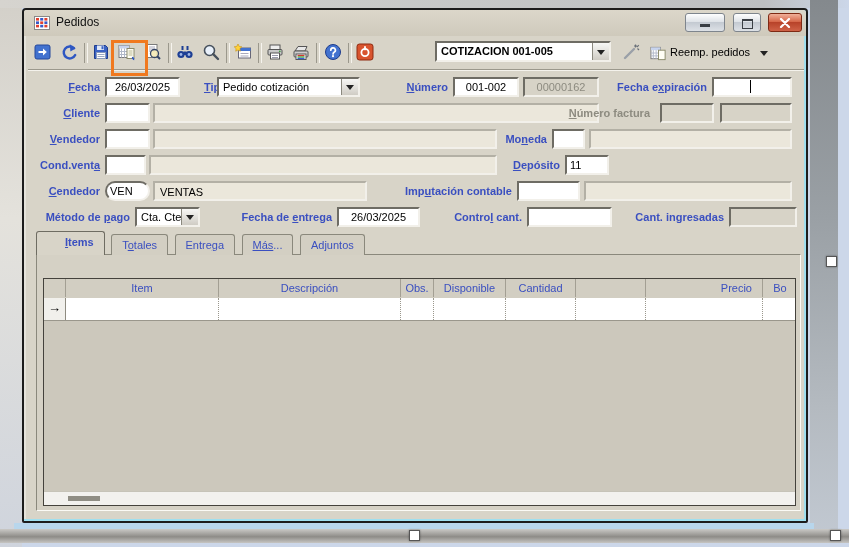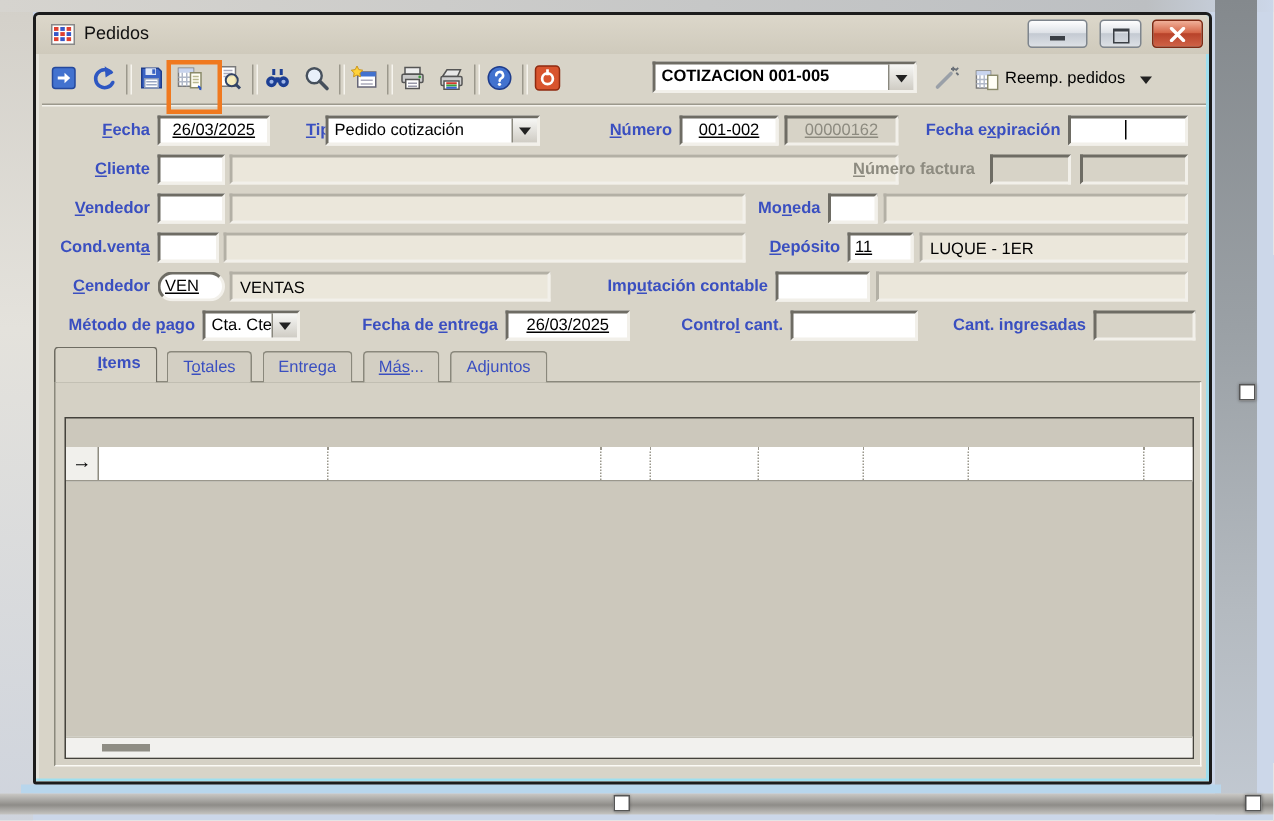--- a/index.html
+++ b/index.html
@@ -43,21 +43,21 @@
   .reemp-label{position:absolute;left:20px;top:4px;font-size:11px;color:#000;white-space:nowrap;}
   .reemp-caret{position:absolute;left:110px;top:9px;border:4px solid transparent;border-top:5px solid #222;}
   .wandbtn{position:absolute;left:596px;top:3px;width:22px;height:24px;}
 
   .groove{position:absolute;left:4px;top:59px;width:776px;height:0;border-top:1px solid #9b988c;border-bottom:1px solid #f4f2ec;}
 
   
   .lbl{position:absolute;height:20px;line-height:20px;font-size:11px;font-weight:bold;color:#3a4fc0;text-align:right;white-space:nowrap;}
   .lbl.dis{color:#8d8b80;}
   .accel{text-decoration:underline;}
-  .tb{position:absolute;height:20px;background:#fff;border:2px solid;border-color:#6e6c64 #f2f0ea #f2f0ea #6e6c64;box-sizing:border-box;font-family:"Liberation Sans",sans-serif;font-size:11px;color:#000;padding:0 3px;outline:none;text-decoration:underline;}
+  .tb{position:absolute;height:20px;background:#fff;border:2px solid;border-color:#6e6c64 #f2f0ea #f2f0ea #6e6c64;box-sizing:border-box;font-family:"Liberation Sans",sans-serif;font-size:11px;color:#000;padding:0 3px;outline:none;}
   .tb.c{text-align:center;}
   .tb.gray{background:#d7d3c7;color:#8d8b80;}
   .ro{position:absolute;height:20px;line-height:16px;background:#ebe7db;border:2px solid;border-color:#b3b0a5 #f2f0ea #f2f0ea #b3b0a5;box-sizing:border-box;font-size:11px;color:#000;padding:1px 5px;white-space:nowrap;overflow:hidden;}
   .caret{position:absolute;width:1px;height:13px;background:#000;z-index:4;}
 
   
   .tabs{position:absolute;left:12px;top:221px;width:762px;height:24px;z-index:2;}
   .tab{position:relative;display:inline-block;height:21px;line-height:21px;padding:0 10px;margin-right:2px;top:3px;background:#d3cfc3;border:1px solid #8a887c;border-bottom:none;border-radius:3px 3px 0 0;font-size:11px;color:#3a4fc0;cursor:pointer;box-sizing:border-box;}
   .tab.active{height:24px;top:0;background:#d8d4c8;font-weight:bold;border-color:#6e6c62;z-index:3;padding-left:28px;}
 
@@ -265,21 +265,20 @@
     <div class="ro" style="left:129px;top:119px;width:344px"></div>
     <div class="lbl" style="left:463px;top:119px;width:60px"><span>Mo</span><span class="accel">n</span><span>eda</span></div>
     <input class="tb" style="left: 528px; top: 119px; width: 33px;" value="">
     <div class="ro" style="left:565px;top:119px;width:203px"></div>
 
     <div class="lbl" style="left:8px;top:145px;width:68px"><span>Cond.vent</span><span class="accel">a</span><span></span></div>
     <input class="tb" style="left: 81px; top: 145px; width: 41px;" value="">
     <div class="ro" style="left:125px;top:145px;width:348px"></div>
     <div class="lbl" style="left:476px;top:145px;width:60px"><span></span><span class="accel">D</span><span>epósito</span></div>
     <input class="tb" style="left: 541px; top: 145px; width: 44px;" value="11">
-    <div class="ro" style="left:589px;top:145px;width:179px">LUQUE - 1ER</div>
 
     <div class="lbl" style="left:8px;top:171px;width:68px"><span></span><span class="accel">C</span><span>endedor</span></div>
     <input class="tb" style="left: 81px; top: 171px; width: 45px; border-radius: 10px;" value="VEN">
     <div class="ro" style="left:129px;top:171px;width:214px">VENTAS</div>
     <div class="lbl" style="left:352px;top:171px;width:136px"><span>Imp</span><span class="accel">u</span><span>tación contable</span></div>
     <input class="tb" style="left: 493px; top: 171px; width: 63px;" value="">
     <div class="ro" style="left:560px;top:171px;width:208px"></div>
 
     <div class="lbl" style="left:8px;top:197px;width:98px"><span>Método de </span><span class="accel">p</span><span>ago</span></div>
     <div class="combo" style="left:111px;top:197px;width:65px;height:20px">
@@ -296,20 +295,31 @@
     <div class="tabs">
       <div class="tab active"><span></span><span class="accel">I</span><span>tems</span></div>
       <div class="tab"><span>T</span><span class="accel">o</span><span>tales</span></div>
       <div class="tab"><span>Entre</span><span class="accel">g</span><span>a</span></div>
       <div class="tab"><span></span><span class="accel">Más</span><span>...</span></div>
       <div class="tab"><span>Adjuntos</span><span class="accel"></span><span></span></div>
     </div>
 
     <div class="tab-panel">
       <div class="grid">
+        <div class="g-head">
+          <div class="gh-cell" style="width:22px"></div>
+          <div class="gh-cell" style="width:153px">Item</div>
+          <div class="gh-cell" style="width:182px">Descripción</div>
+          <div class="gh-cell" style="width:33px">Obs.</div>
+          <div class="gh-cell" style="width:72px">Disponible</div>
+          <div class="gh-cell" style="width:70px">Cantidad</div>
+          <div class="gh-cell" style="width:70px"></div>
+          <div class="gh-cell r" style="width:117px">Precio</div>
+          <div class="gh-cell" style="width:34px;border-right:none">Bo</div>
+        </div>
         <div class="g-row">
           <div class="g-sel"><span>→</span></div>
           <div class="g-cell" style="width:153px"></div>
           <div class="g-cell" style="width:182px"></div>
           <div class="g-cell" style="width:33px"></div>
           <div class="g-cell" style="width:72px"></div>
           <div class="g-cell" style="width:70px"></div>
           <div class="g-cell" style="width:70px"></div>
           <div class="g-cell" style="width:117px"></div>
           <div class="g-cell" style="width:34px;border-right:none"></div>

